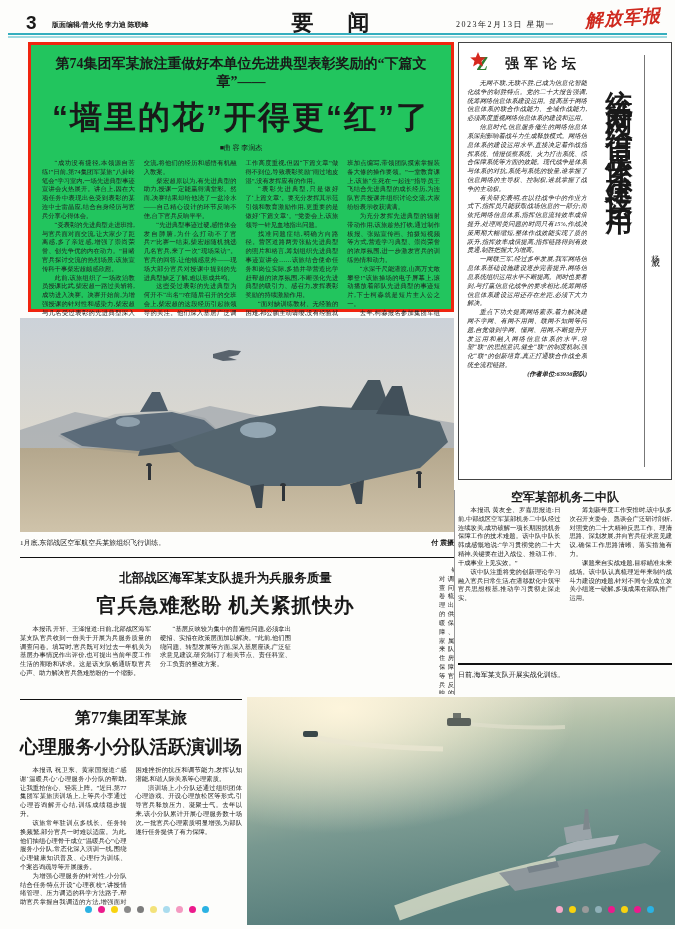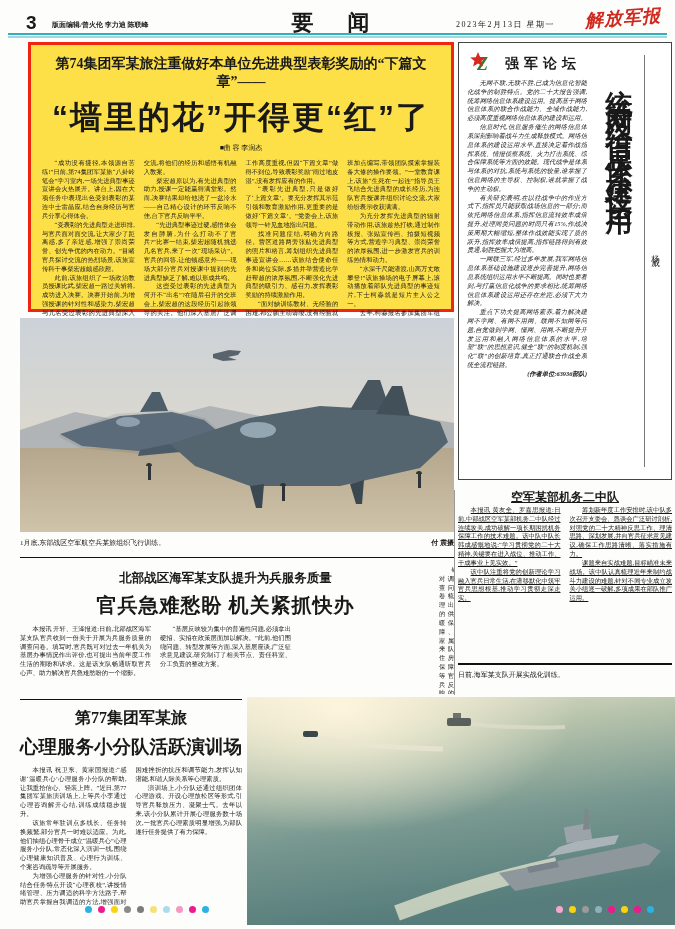--- a/index.html
+++ b/index.html
@@ -16,21 +16,21 @@
   .section-title { left:0; right:0; top:8px; text-align:center; font-size:22px; font-weight:bold; letter-spacing:14px; font-family:"Liberation Sans",sans-serif; }
   .dateline { right:120px; top:19px; font-size:8px; letter-spacing:1.5px; color:#222; }
   .masthead { right:14px; top:6px; font-size:18px; font-weight:bold; font-style:italic; color:#cf2a1f; transform:rotate(-4deg); letter-spacing:1px; }
   .head-rule { left:8px; right:8px; top:33px; height:5px; border-top:2px solid #35aebe; border-bottom:2px solid #9fd9e0; }
 
   
   .bodytext { font-size:6.3px; line-height:1.4; text-align:justify; color:#202020; overflow:hidden; column-fill:auto; }
   .bodytext p { text-indent:2em; margin:0; }
 
   
-  .lead-box { left:28px; top:42px; width:426px; height:270px; border:3px solid #f0250f; background:#fde047; padding:7px 11px 6px; }
+  .lead-box { left:28px; top:42px; width:426px; height:270px; border:3px solid #f0250f; background:#22c55e; padding:7px 11px 6px; }
   .lead-kicker { text-align:center; font-size:14px; font-weight:bold; margin-top:3px; }
   .lead-headline { text-align:center; font-size:32px; font-weight:bold; letter-spacing:2px; margin:5px 0 3px; font-family:"Liberation Sans",sans-serif; }
   .lead-byline { text-align:center; font-size:7px; margin-bottom:6px; }
   .lead-body { height:172px; column-count:4; column-gap:9px; }
 
   
   .forum-box { left:458px; top:42px; width:214px; height:438px; border:1px solid #444; background:#fff; }
   .forum-head { position:absolute; left:10px; top:8px; display:flex; align-items:center; gap:8px; }
   .forum-title { font-size:14px; font-weight:bold; letter-spacing:5px; font-family:"Liberation Sans",sans-serif; }
   .forum-body { position:absolute; left:8px; top:36px; width:120px; height:392px; font-style:italic; }
@@ -50,21 +50,21 @@
 
   
   .navy { left:20px; top:566px; width:434px; height:130px; display:flex; gap:8px; }
   .navy-left { flex:1 1 auto; }
   .navy-kicker { text-align:center; font-size:12.5px; font-weight:bold; margin-top:4px; }
   .navy-headline { text-align:center; font-size:20px; font-weight:bold; margin:5px 0 6px; letter-spacing:1px; }
   .navy-cols { height:62px; column-count:3; column-gap:9px; }
   .navy-side { width:84px; height:128px; }
 
   
-  .airforce { left:458px; top:487px; width:214px; height:174px;text-decoration:underline; }
+  .airforce { left:458px; top:487px; width:214px; height:174px; }
   .af-kicker { text-align:center; font-size:12px; font-weight:bold; margin-top:2px; }
   .af-headline { text-align:center; font-size:20px; font-weight:bold; margin:4px 0 6px; }
   .af-cols { height:114px; column-count:2; column-gap:9px; }
 
   
   .psych { left:20px; top:699px; width:222px; height:206px; border-top:1.5px solid #111; padding-top:8px; }
   .psych-kicker { text-align:center; font-size:16px; font-weight:bold; }
   .psych-headline { text-align:center; font-size:18.5px; font-weight:bold; margin:5px 0 7px; }
   .psych-cols { height:142px; column-count:2; column-gap:9px; }
 

